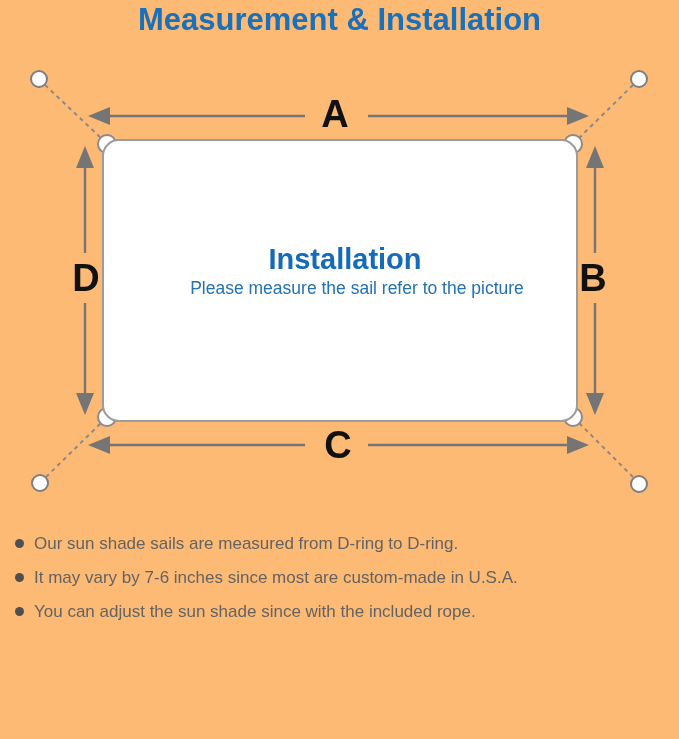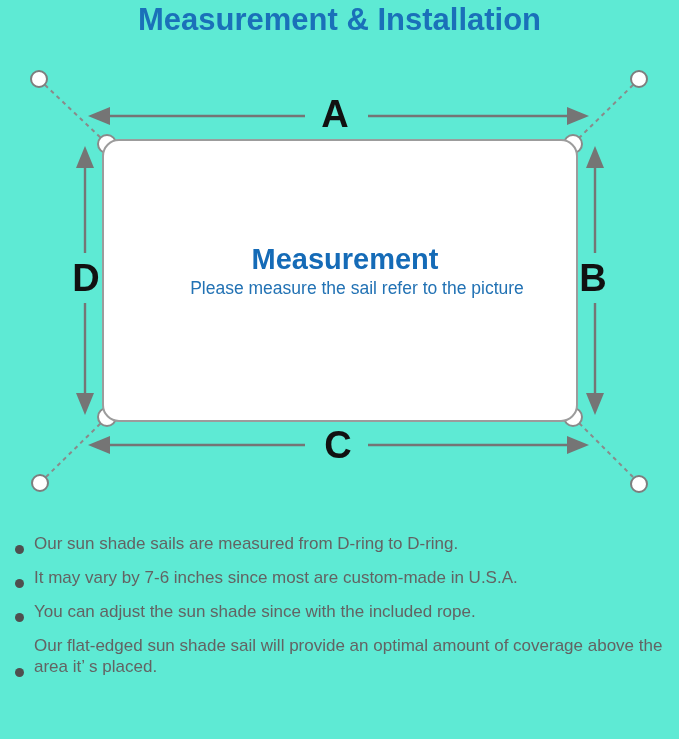--- a/index.html
+++ b/index.html
@@ -1,19 +1,19 @@
 <!DOCTYPE html>
 <html><head>
 <meta charset="utf-8">
 <style>
   html,body{margin:0;padding:0;background:#fff;}
   .page{
     position:relative;
     width:679px;height:739px;
-    background:#5eead4;
+    background:#fdba74;
     font-family:"Liberation Sans","DejaVu Sans",sans-serif;
     overflow:hidden;
   }
   .page-title{
     position:absolute;top:0;left:0;right:0;
     margin:0;padding-top:2px;
     text-align:center;
     font-size:31px;font-weight:bold;
     color:#1a70b9;
     letter-spacing:0px;
@@ -40,21 +40,21 @@
     position:absolute;left:357px;top:288px;
     transform:translate(-50%,-50%);
     font-size:17.5px;color:#2272b4;
     white-space:nowrap;
   }
   .notes{
     position:absolute;left:13px;top:533px;right:10px;
     margin:0;padding:0;list-style:none;
   }
   .notes li{
-    display:flex;align-items:flex-end;
+    display:flex;align-items:flex-start;
     margin:0 0 13px 0;
     font-size:17px;line-height:21px;color:#636363;
   }
   .notes .dot{
     flex:0 0 auto;
     width:9px;height:9px;border-radius:50%;
     background:#4f4f4f;
     margin:6px 10px 0 2px;
   }
   .notes .note-text{max-width:640px;}
@@ -114,36 +114,32 @@
         <polygon points="595,146 586,168 604,168" stroke="none"></polygon>
         <polygon points="595,415 586,393 604,393" stroke="none"></polygon>
       </g>
     </svg>
 
     <div class="edge-label a">A</div>
     <div class="edge-label b">B</div>
     <div class="edge-label c">C</div>
     <div class="edge-label d">D</div>
 
-    <div class="center-title">Measurement</div>
+    <div class="center-title">Installation</div>
     <div class="center-subtitle">Please measure the sail refer to the picture</div>
   </div>
 
   <ul class="notes">
     <li>
       <span class="dot"></span>
       <span class="note-text">Our sun shade sails are measured from D-ring to D-ring.</span>
     </li>
     <li>
       <span class="dot"></span>
       <span class="note-text">It may vary by 7-6 inches since most are custom-made in U.S.A.</span>
     </li>
     <li>
       <span class="dot"></span>
       <span class="note-text">You can adjust the sun shade since with the included rope.</span>
     </li>
-    <li>
-      <span class="dot"></span>
-      <span class="note-text">Our flat-edged sun shade sail will provide an optimal amount of coverage above the area it’ s placed.</span>
-    </li>
   </ul>
 
 </div>
 
 </body></html>

